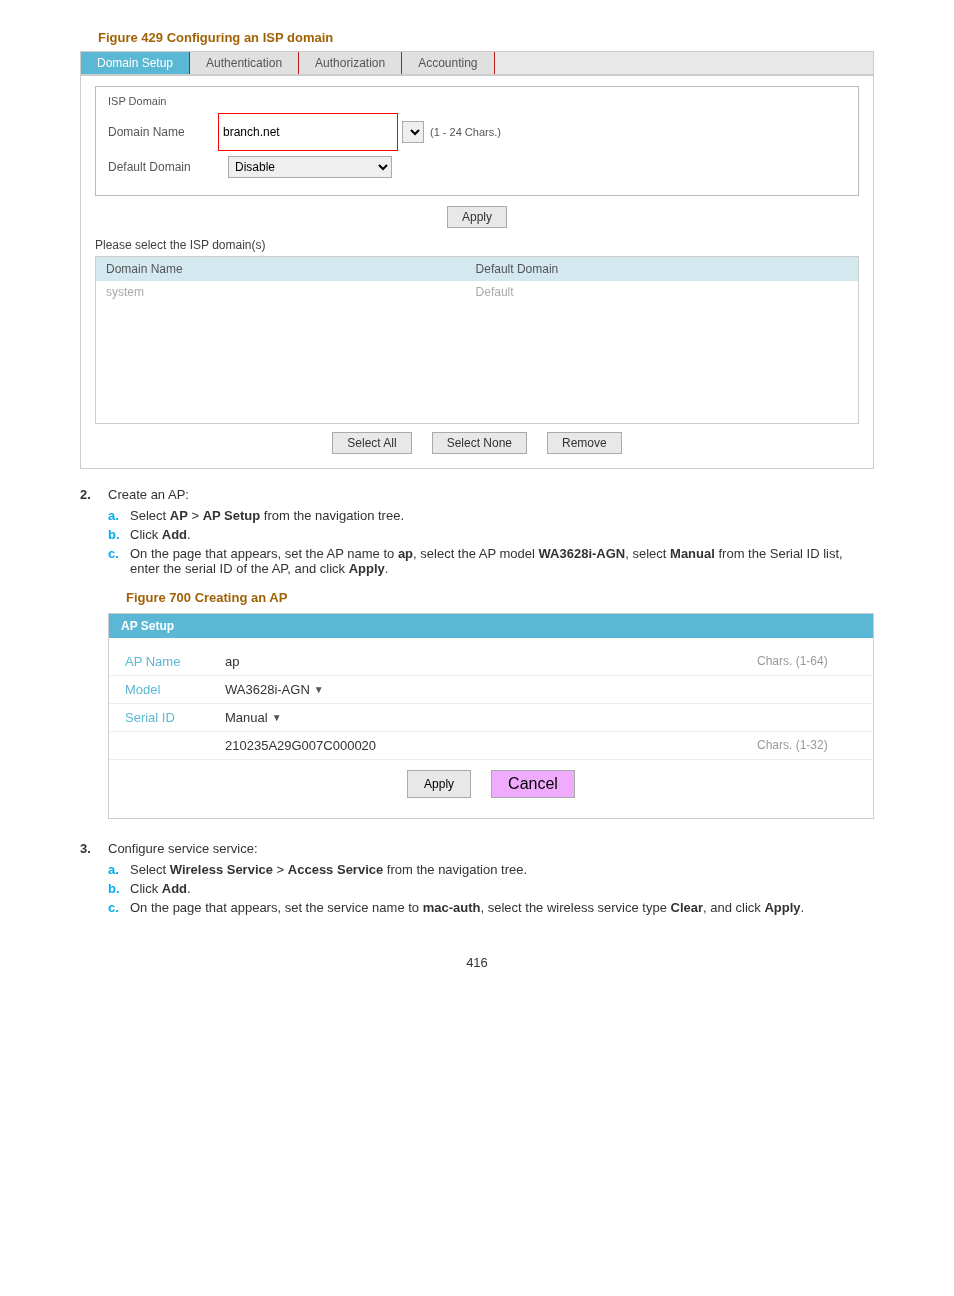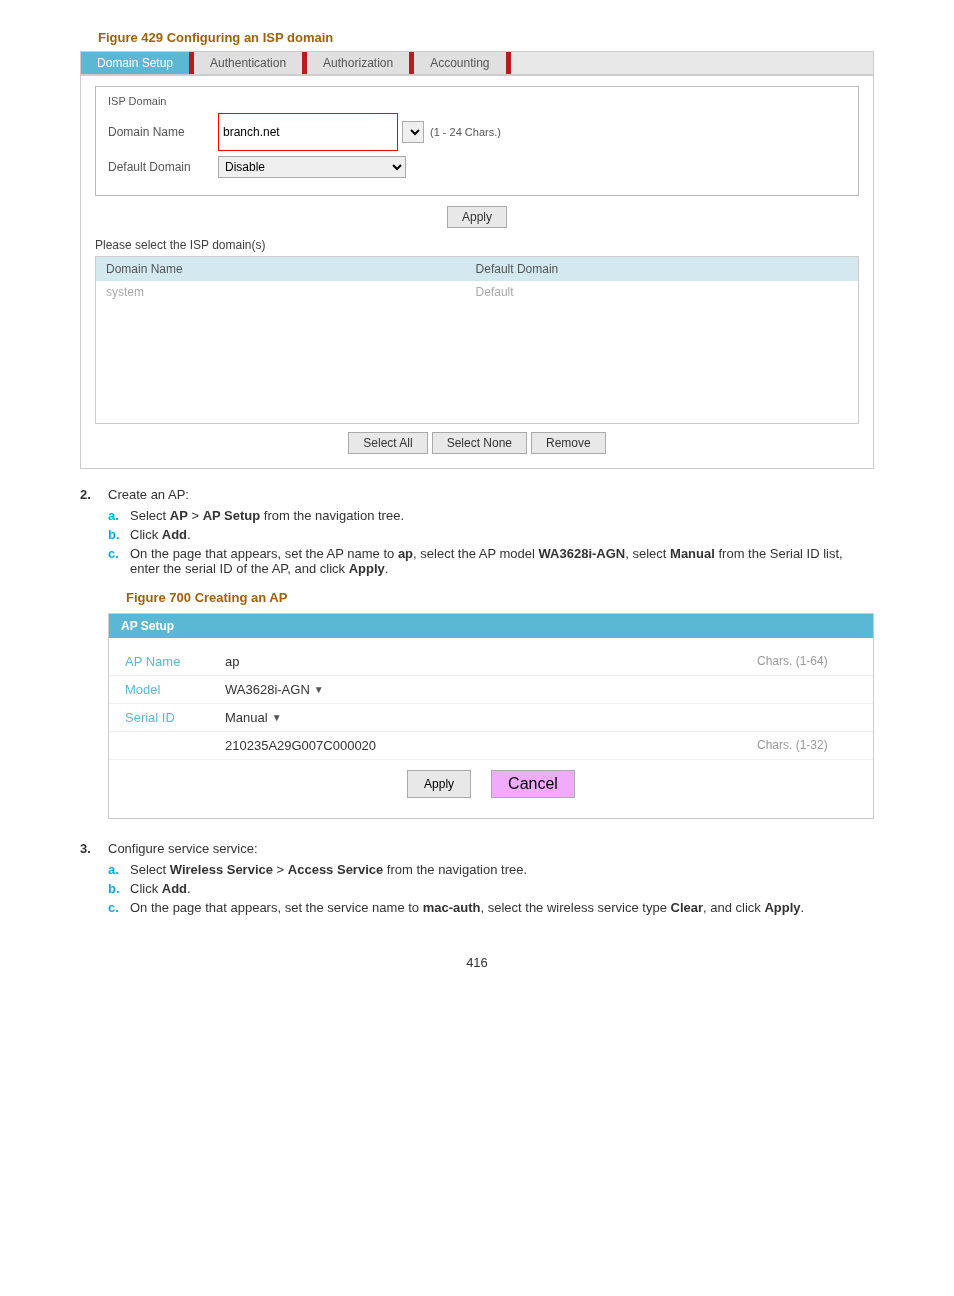--- a/index.html
+++ b/index.html
@@ -25,21 +25,21 @@
     
     .tab-bar {
       display: flex;
       border: 1px solid #ccc;
       background: #e8e8e8;
       margin-bottom: 0;
     }
     .tab {
       padding: 4px 16px;
       font-size: 12px;
-      border-right: 5px solid #b91c1c;
+      border-right: 1px solid #b91c1c;
       cursor: pointer;
       background: #e0e0e0;
       color: #555;
     }
     .tab.active {
       background: #5BB8D4;
       color: #fff;
     }
 
     
@@ -133,21 +133,21 @@
       color: #aaa;
     }
     .table-empty {
       height: 120px;
     }
     .table-actions {
       text-align: center;
       margin-top: 8px;
       display: flex;
       justify-content: center;
-      gap: 4px;
+      gap: 20px;
     }
 
     
     .step-main {
       display: flex;
       margin: 18px 0 6px 0;
       align-items: flex-start;
     }
     .step-number {
       font-weight: bold;
@@ -281,21 +281,21 @@
 
       <div class="form-row">
         <label>Domain Name</label>
         <input type="text" value="branch.net" style="">
         <select style="margin-left:4px; width:22px;"></select>
         <span class="hint">(1 - 24 Chars.)</span>
       </div>
 
       <div class="form-row">
         <label>Default Domain</label>
-        <select style="width:188px;">
+        <select style="width:164px;margin-left:10px;">
           <option>Disable</option>
         </select>
       </div>
     </div>
 
     <div class="btn-center">
       <button class="btn">Apply</button>
     </div>
 
     <div class="select-info">Please select the ISP domain(s)</div>

